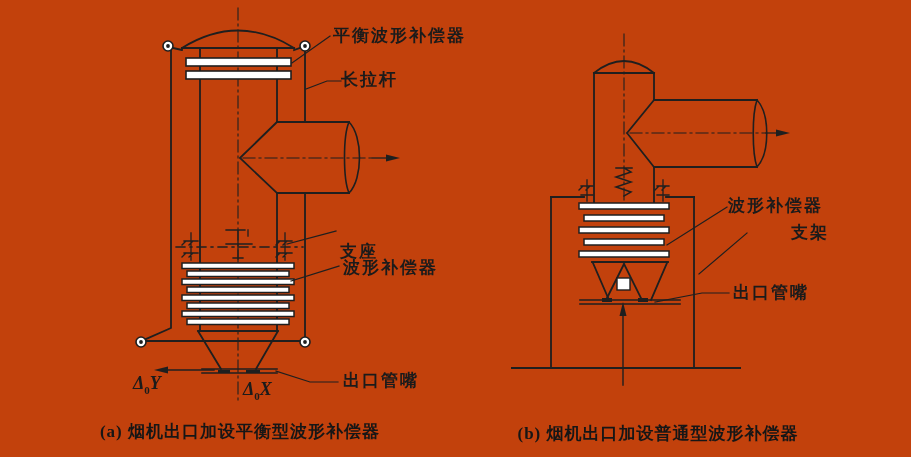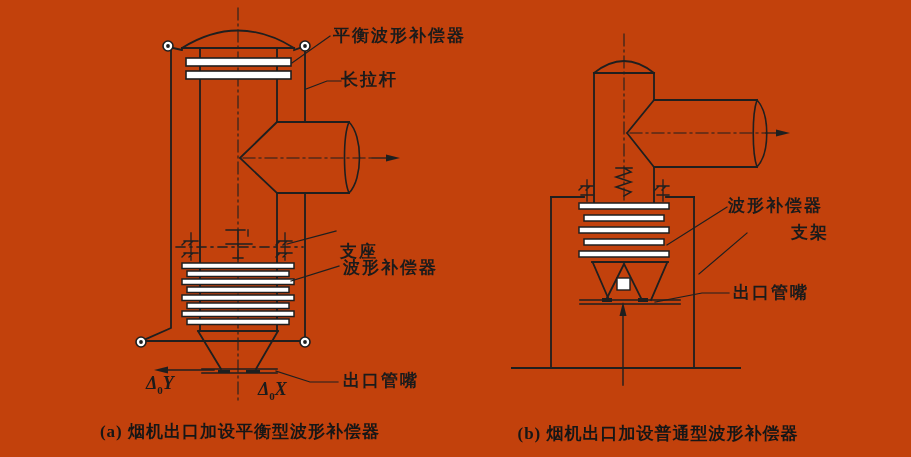--- a/index.html
+++ b/index.html
@@ -21,22 +21,22 @@
     position:absolute;font-size:17px;font-weight:600;color:#161616;
     letter-spacing:1px;white-space:nowrap;text-align:center;width:320px;
   }
   .caption-a{left:80px;top:420px;}
   .caption-b{left:498px;top:422px;}
   .lbl-balanced{left:333px;top:27px;}
   .lbl-tierod{left:341px;top:71px;}
   .lbl-support{left:340px;top:223px;margin-top:20px;}
   .lbl-bellows-a{left:343px;top:259px;}
   .lbl-outlet-a{left:343px;top:372px;}
-  .lbl-deltay{left:133px;top:373px;margin-left:13px;}
-  .lbl-deltax{left:258px;top:379px;}
+  .lbl-deltay{left:133px;top:373px;}
+  .lbl-deltax{left:243px;top:379px;}
   .lbl-bellows-b{left:728px;top:197px;}
   .lbl-bracket{left:791px;top:224px;}
   .lbl-outlet-b{left:733px;top:284px;}
 </style>
 </head>
 <body>
 
 <div class="stage">
 
   <svg width="911" height="457" viewBox="0 0 911 457" stroke="#1f1f1f" fill="none" stroke-width="1.8" stroke-linecap="square">

